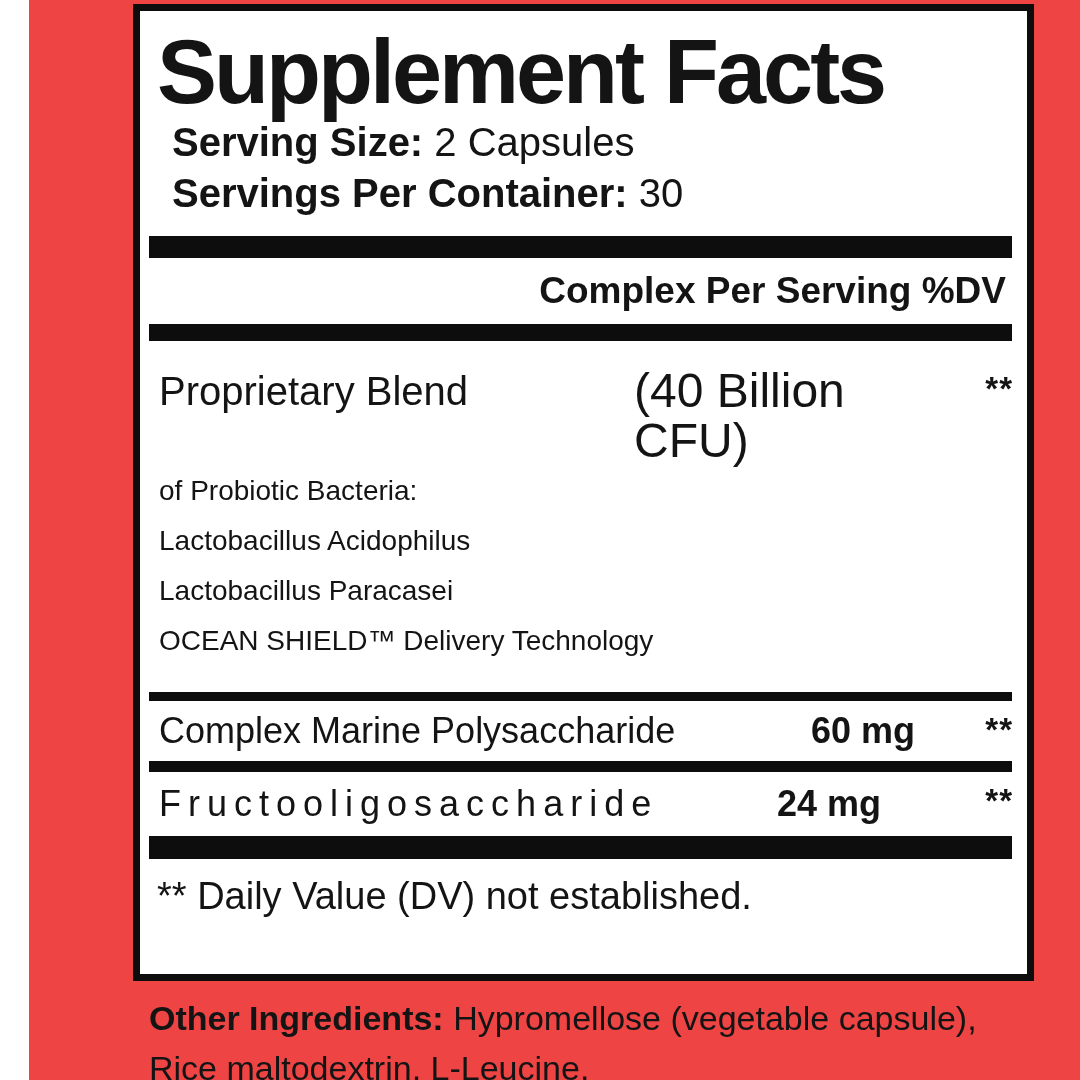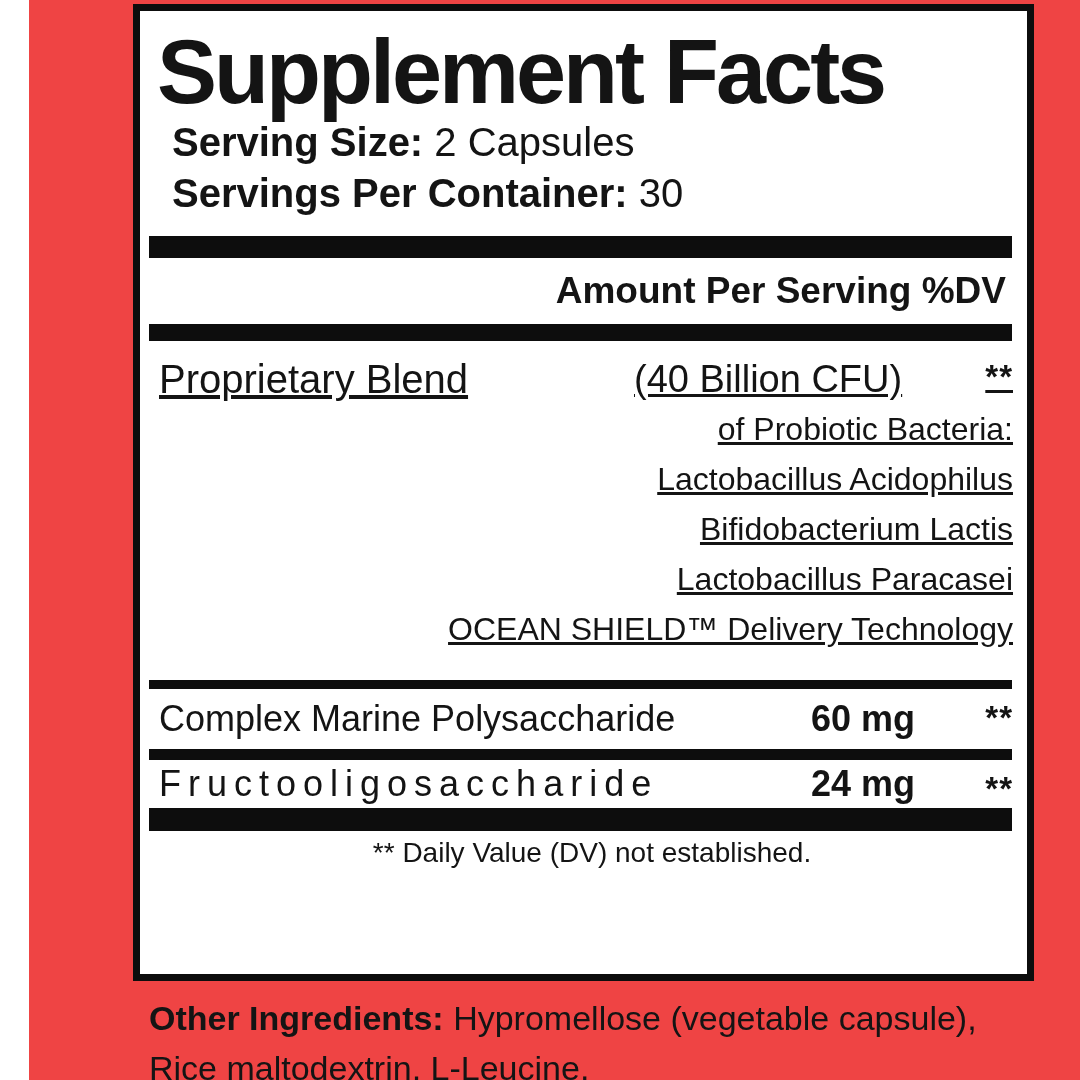--- a/index.html
+++ b/index.html
@@ -58,42 +58,41 @@
   .bar-thin        { height: 9px;  margin-top: 26px; }
   .bar-medium      { height: 11px; }
   .bar-heavy-bottom{ height: 23px; }
   .col-header {
     font-size: 37px;
     font-weight: 800;
     text-align: right;
     padding: 13px 21px 13px 0;
     line-height: 40px;
   }
-  .blend { padding: 13px 14px 0 19px; text-decoration: underline; }
+  .blend { padding: 25px 14px 0 19px; }
   .blend-row { display: flex; align-items: flex-start; }
   .blend-name   { flex: 1; font-size: 40px; line-height: 50px; font-weight: 400; }
-  .blend-amount { width: 287px; font-size: 38px; line-height: 50px; font-weight: 400; }
+  .blend-amount { width: 287px; font-size: 48px; line-height: 50px; font-weight: 400; }
   .blend-dv     { width: 92px; text-align: right; font-size: 33px; font-weight: 800; line-height: 38px; padding-top: 4px; letter-spacing: 1px; }
-  .blend-line   { font-size: 32px; line-height: 50px; font-weight: 400; text-align: right; }
+  .blend-line   { font-size: 28px; line-height: 50px; font-weight: 400; }
   .ing-row {
     display: flex;
     align-items: center;
     padding: 0 14px 0 19px;
     height: 60px;
   }
   .ing-name   { flex: 1; font-size: 36px; font-weight: 400; white-space: nowrap; }
   .ing-name.spread { letter-spacing: 7px; }
   .ing-amount { width: 110px; font-size: 36px; font-weight: 700; white-space: nowrap; }
   .ing-dv     { width: 92px; text-align: right; font-size: 33px; font-weight: 800; letter-spacing: 1px; align-self: flex-start; padding-top: 10px; }
-  .ing-row.row-2 { height: 48px; }
+  .ing-row.row-2 { height: 64px; gap: 34px; }
   .footnote {
-    font-size: 28px;
-    padding: 6px 0 0 17px;
+    font-size: 38px;
+    padding: 16px 0 0 17px;
     font-weight: 400;
-    text-align: center;
   }
   .other-ingredients {
     position: absolute;
     left: 120px;
     top: 993px;
     width: 892px;
     font-size: 34px;
     line-height: 50px;
     font-weight: 400;
   }
@@ -113,33 +112,32 @@
       <span class="val">2 Capsules</span>
     </div>
 
     <div class="serving-line">
       <span class="lbl">Servings Per Container:</span>
       <span class="val">30</span>
     </div>
 
     <div class="bar bar-heavy-top"></div>
 
-    <div class="col-header">Amount Per Serving %DV</div>
+    <div class="col-header">Complex Per Serving %DV</div>
 
     <div class="bar bar-heavy-mid"></div>
 
     <div class="blend">
       <div class="blend-row">
         <span class="blend-name">Proprietary Blend</span>
         <span class="blend-amount">(40 Billion CFU)</span>
         <span class="blend-dv">**</span>
       </div>
       <div class="blend-line">of Probiotic Bacteria:</div>
       <div class="blend-line">Lactobacillus Acidophilus</div>
-      <div class="blend-line">Bifidobacterium Lactis</div>
       <div class="blend-line">Lactobacillus Paracasei</div>
       <div class="blend-line">OCEAN SHIELD™ Delivery Technology</div>
     </div>
 
     <div class="bar bar-thin"></div>
 
     <div class="ing-row">
       <span class="ing-name">Complex Marine Polysaccharide</span>
       <span class="ing-amount">60 mg</span>
       <span class="ing-dv">**</span>

